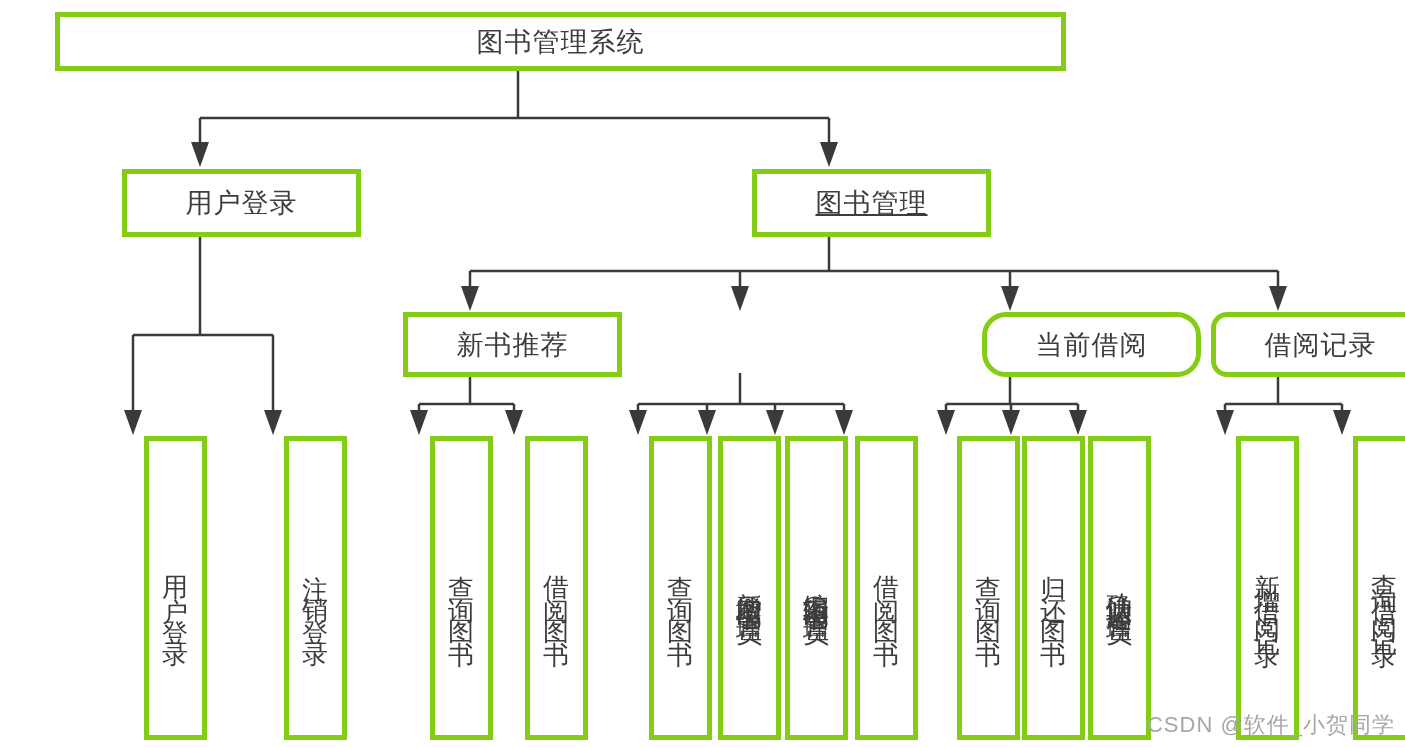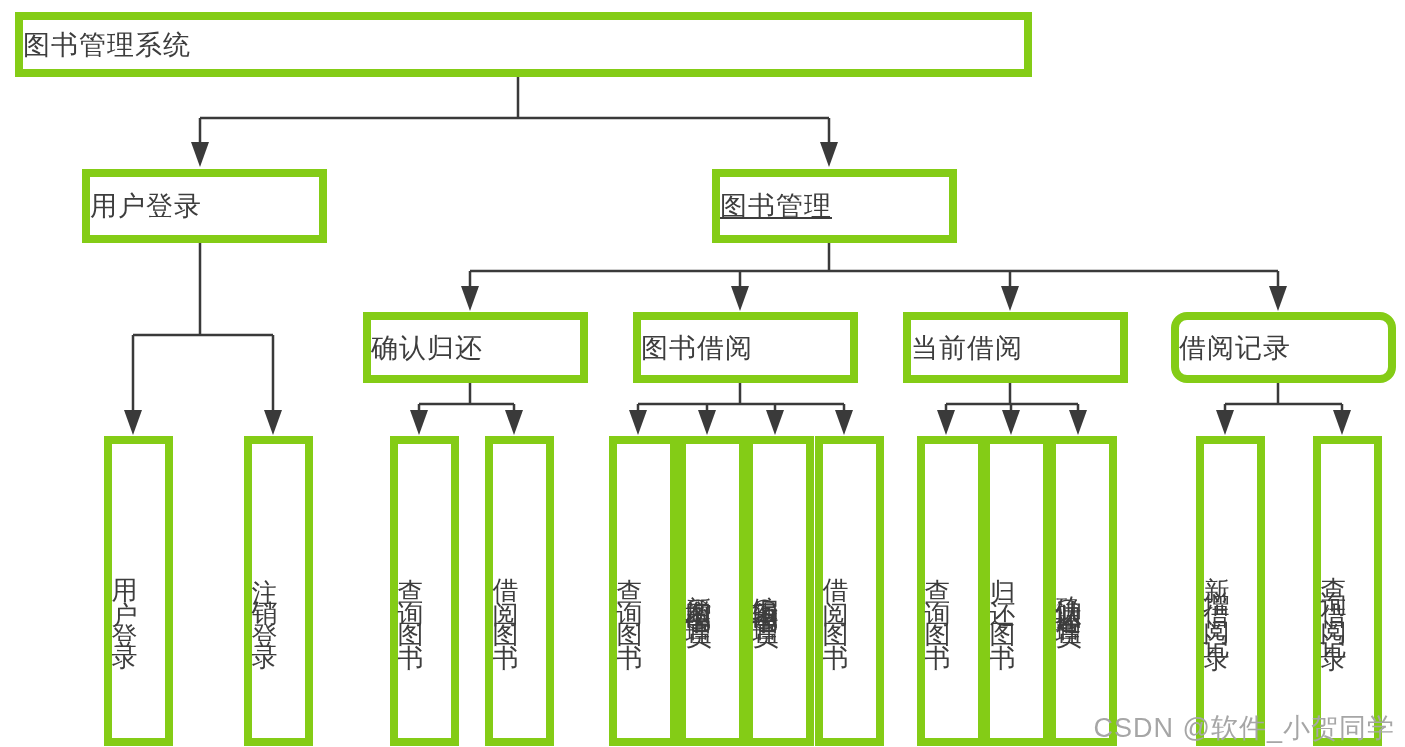--- a/index.html
+++ b/index.html
@@ -12,47 +12,49 @@
     overflow: hidden;
   }
   #connectors {
     position: absolute;
     left: 0; top: 0;
     z-index: 1;
   }
   .box {
     position: absolute;
     background: #ffffff;
-    border: 8px solid #84cc16;
+    border: 5px solid #84cc16;
     display: flex;
     align-items: center;
+    justify-content: center;
     z-index: 2;
     box-sizing: content-box;
     color: #3d3d3d;
+    margin-left: 40px;
   }
   .hbox {
     font-size: 27px;
     letter-spacing: 1px;
     white-space: nowrap;
   }
   .vbox .leaf-label {
     writing-mode: vertical-rl;
     text-orientation: mixed;
     font-size: 26px;
     line-height: 1;
     color: #3d3d3d;
   }
   .ls4 { letter-spacing: 22px; margin-bottom: -22px; }
   .ls6 { letter-spacing: 14px; margin-bottom: -14px; }
   .ls9 { letter-spacing: 4px;  margin-bottom: -4px; }
   #watermark {
     position: absolute;
     right: 10px;
     top: 710px;
-    font-size: 27px;
+    font-size: 22px;
     color: #a6a6a6;
     letter-spacing: 1px;
     z-index: 3;
     white-space: nowrap;
   }
 </style>
 </head>
 <body>
 
 <div id="canvas">
@@ -102,26 +104,23 @@
   </div>
 
   <div class="box hbox" style="left:82px; top:169px; width:229px; height:58px;">
     <span>用户登录</span>
   </div>
   <div class="box hbox" style="left:712px; top:169px; width:229px; height:58px;text-decoration:underline;">
     <span>图书管理</span>
   </div>
 
   <div class="box hbox" style="left:363px; top:312px; width:209px; height:55px;">
-    <span>确认归还</span>
+    <span>新书推荐</span>
   </div>
-  <div class="box hbox" style="left:633px; top:312px; width:209px; height:55px;">
-    <span>图书借阅</span>
-  </div>
-  <div class="box hbox" style="left:903px; top:312px; width:209px; height:55px;">
+  <div class="box hbox" style="left:942px; top:312px; width:209px; height:55px;border-radius:24px;">
     <span>当前借阅</span>
   </div>
   <div class="box hbox" style="left:1171px; top:312px; width:209px; height:55px;border-radius:16px;">
     <span>借阅记录</span>
   </div>
 
   <div class="box vbox" style="left:104px; top:436px; width:53px; height:294px;">
     <span class="leaf-label ls4">用户登录</span>
   </div>
   <div class="box vbox" style="left:244px; top:436px; width:53px; height:294px;">

